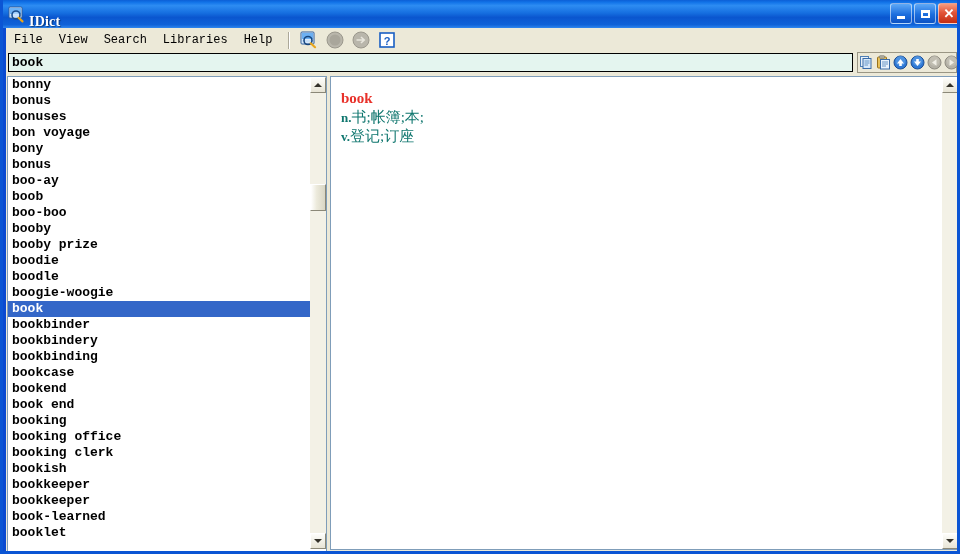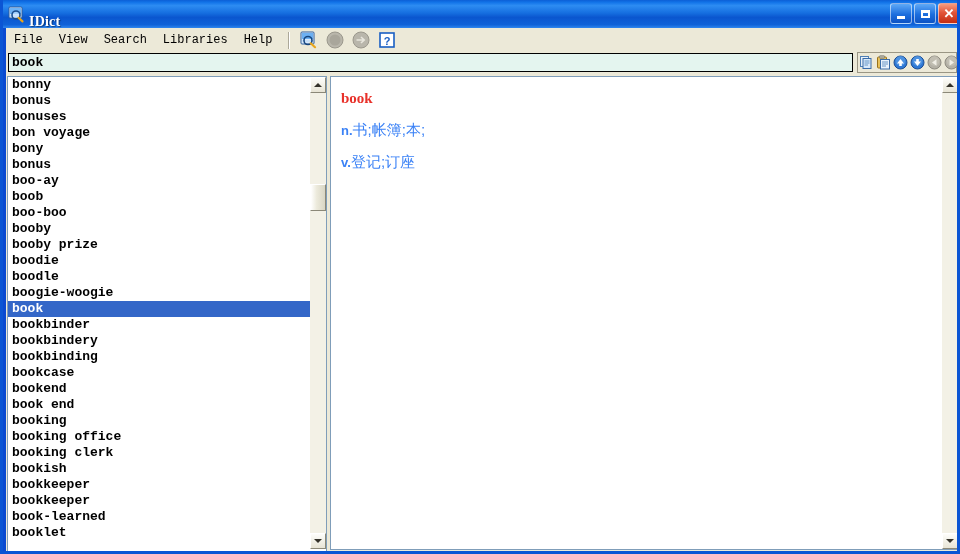--- a/index.html
+++ b/index.html
@@ -190,26 +190,25 @@
     padding: 12px 0 0 10px;
     box-sizing: border-box;
   }
   .def-head {
     font-family: "Liberation Serif", serif;
     font-size: 15px; font-weight: bold;
     color: #e8312a;
     line-height: 19px;
   }
   .def-line {
-    font-family: Liberation Sans, sans-serif;
+    font-family: Liberation Serif, serif;
     font-size: 15px;
-    color: #3b82f6;
+    color: #0f766e;
     line-height: 19px;
     white-space: nowrap;
-    margin-top: 12px;
   }
   .def-line .pos { font-weight: bold; font-size: 13px; }
   #rscroll {
     position: absolute; right: 0px; top: 0px;
     width: 16px; height: 472px;
     background: #ffffff;
   }
 </style>
 </head>
 <body>

